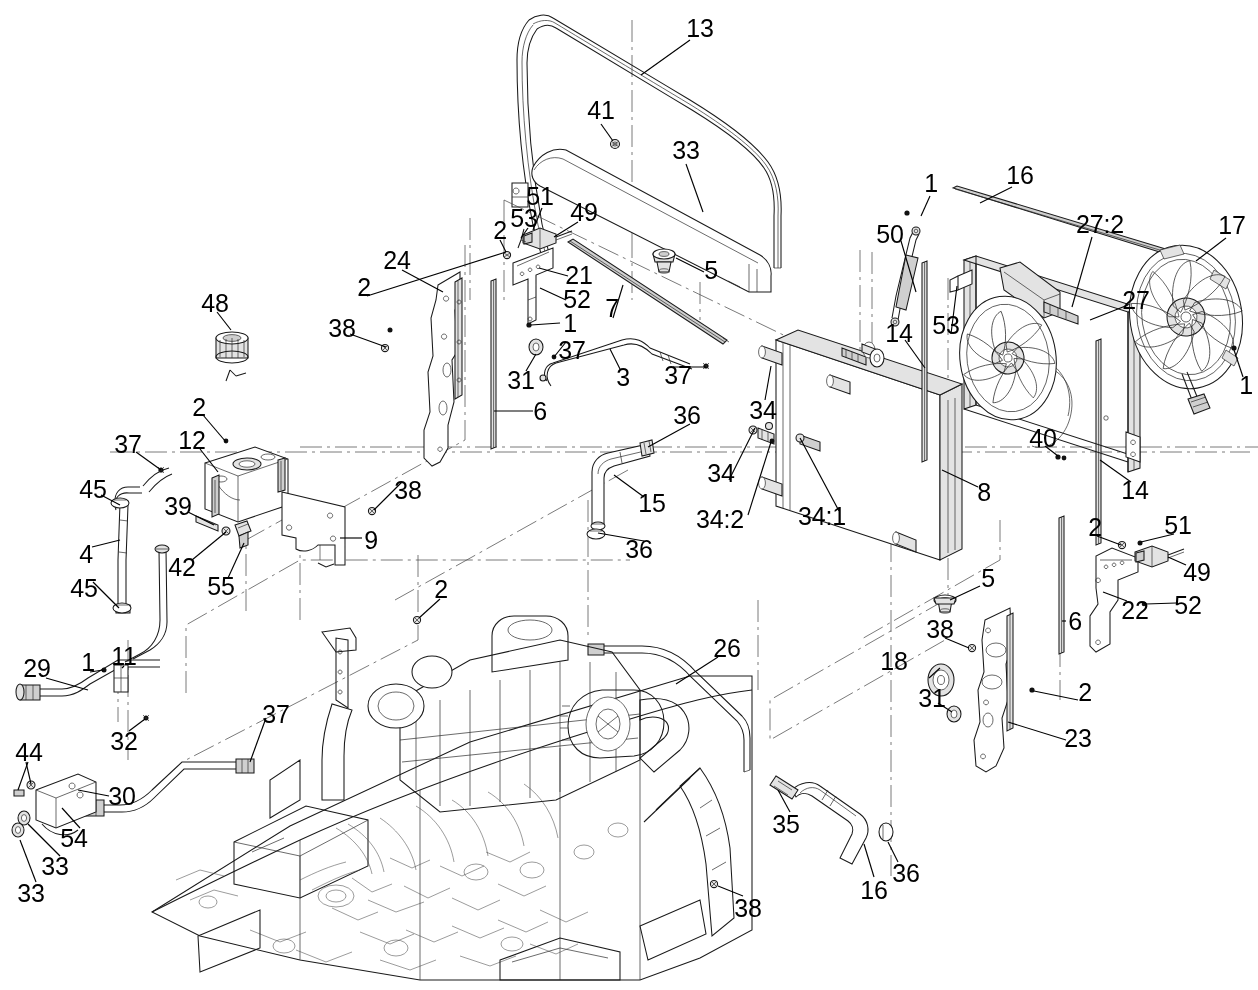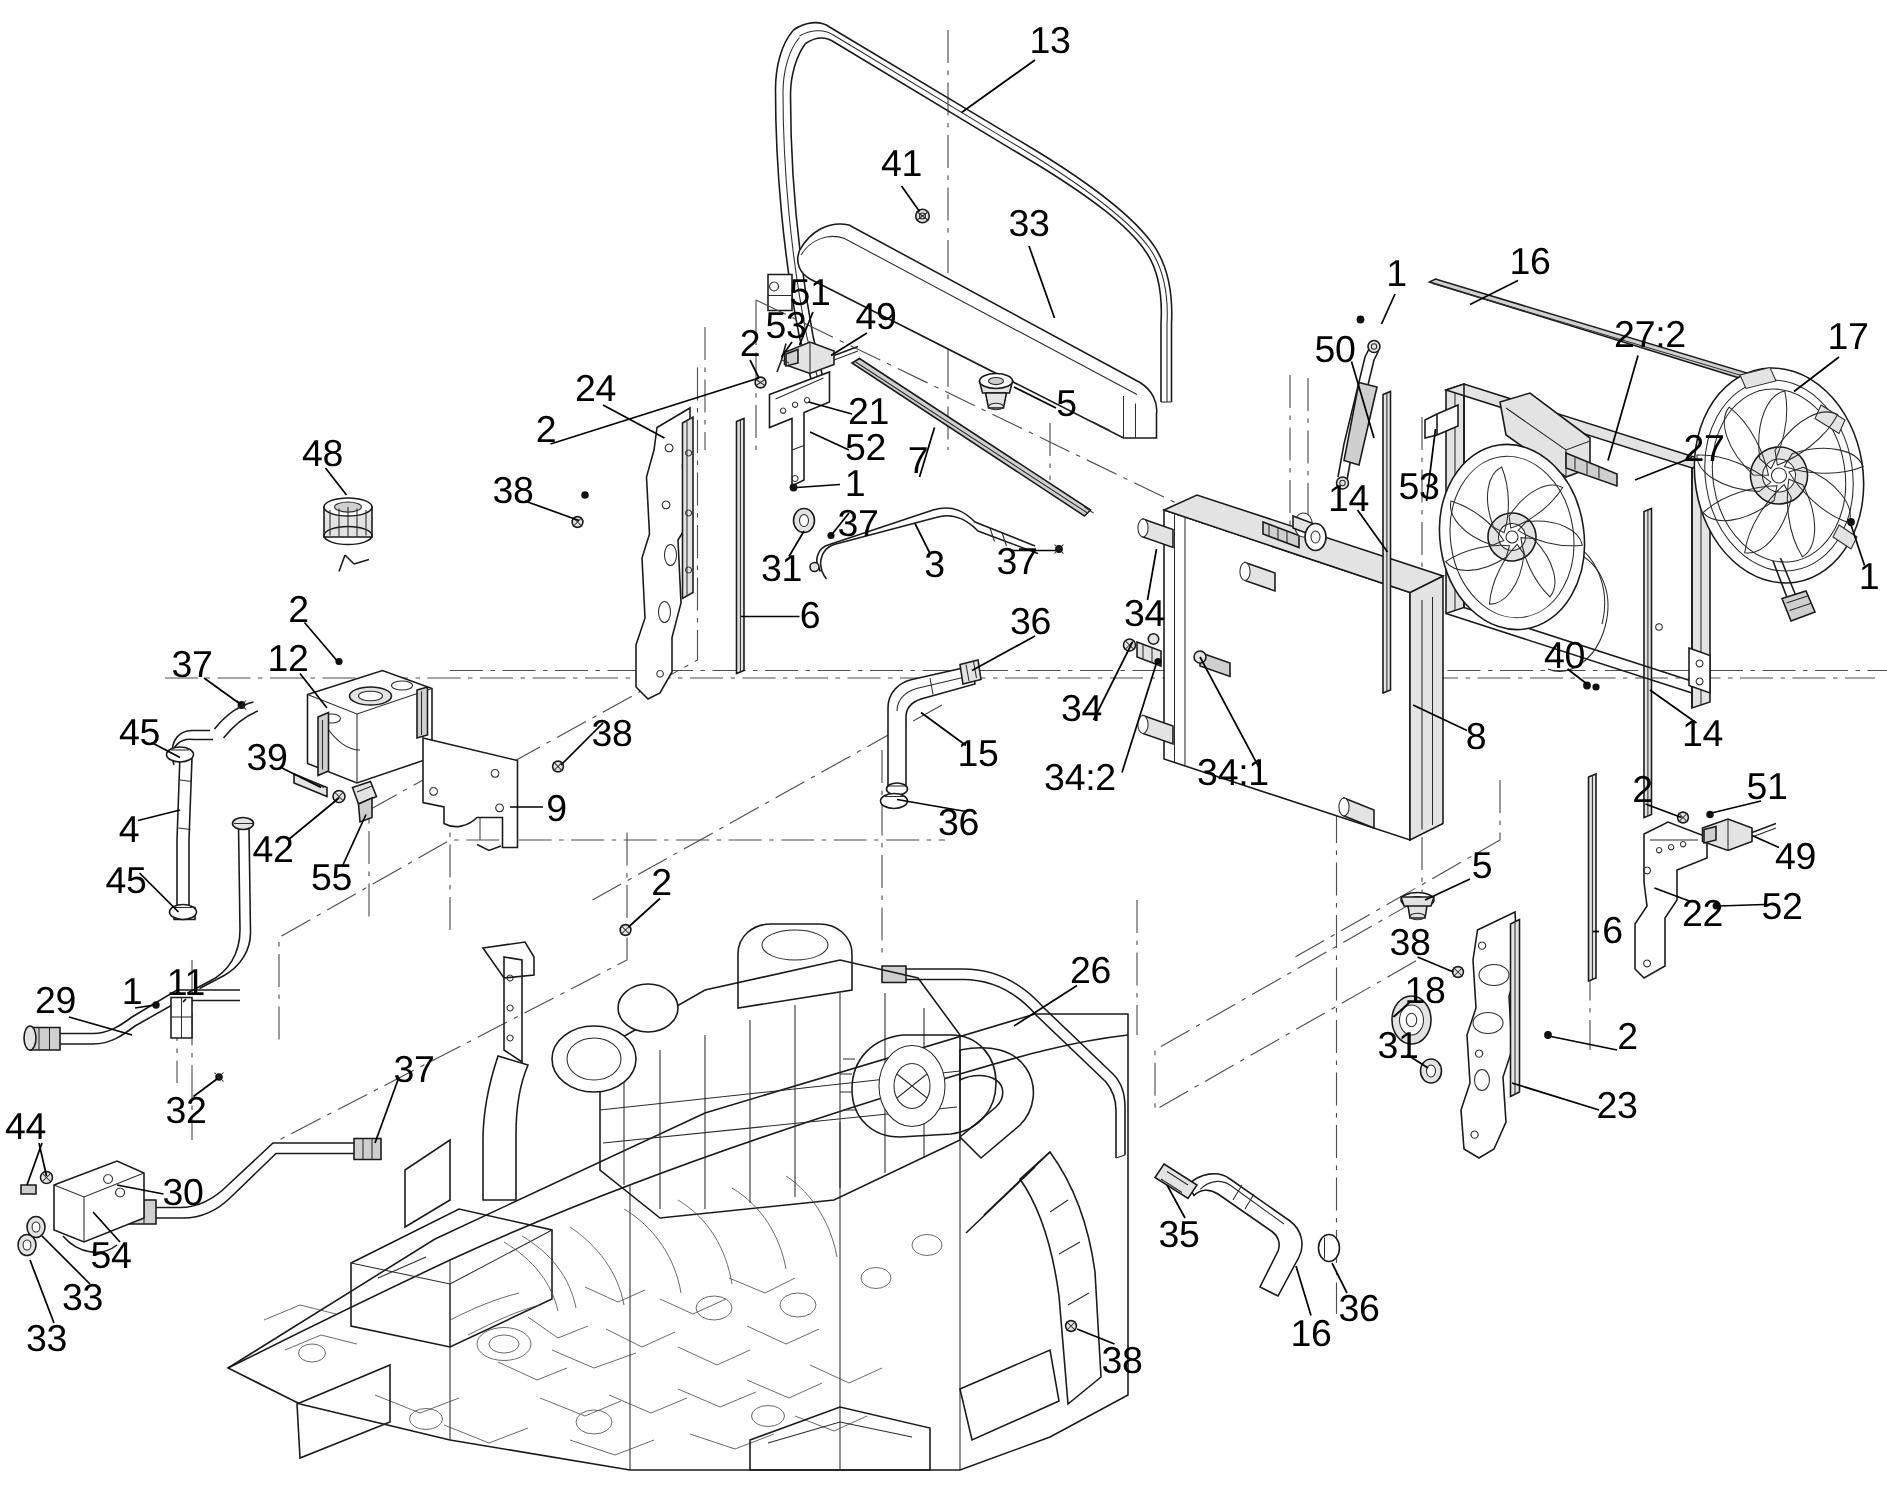--- a/index.html
+++ b/index.html
@@ -864,30 +864,30 @@
     <span class="callout" style="left:1197px;top:572px">49</span>
     <span class="callout" style="left:221px;top:586px">55</span>
     <span class="callout" style="left:84px;top:588px">45</span>
     <span class="callout" style="left:988px;top:578px">5</span>
     <span class="callout" style="left:1188px;top:605px">52</span>
     <span class="callout" style="left:441px;top:589px">2</span>
     <span class="callout" style="left:1075px;top:621px">6</span>
     <span class="callout" style="left:1135px;top:610px">22</span>
     <span class="callout" style="left:940px;top:629px">38</span>
     <span class="callout" style="left:727px;top:648px">26</span>
-    <span class="callout" style="left:950px;top:661px">18</span>
+    <span class="callout" style="left:894px;top:661px">18</span>
     <span class="callout" style="left:37px;top:668px">29</span>
     <span class="callout" style="left:88px;top:662px">1</span>
     <span class="callout" style="left:124px;top:656px">11</span>
     <span class="callout" style="left:1085px;top:692px">2</span>
     <span class="callout" style="left:932px;top:698px">31</span>
     <span class="callout" style="left:276px;top:714px">37</span>
     <span class="callout" style="left:124px;top:741px">32</span>
     <span class="callout" style="left:1078px;top:738px">23</span>
-    <span class="callout" style="left:17px;top:752px">44</span>
+    <span class="callout" style="left:29px;top:752px">44</span>
     <span class="callout" style="left:122px;top:796px">30</span>
     <span class="callout" style="left:786px;top:824px">35</span>
     <span class="callout" style="left:74px;top:838px">54</span>
     <span class="callout" style="left:55px;top:866px">33</span>
     <span class="callout" style="left:906px;top:873px">36</span>
     <span class="callout" style="left:874px;top:890px">16</span>
     <span class="callout" style="left:31px;top:893px">33</span>
     <span class="callout" style="left:748px;top:908px">38</span>
   </div>
 

